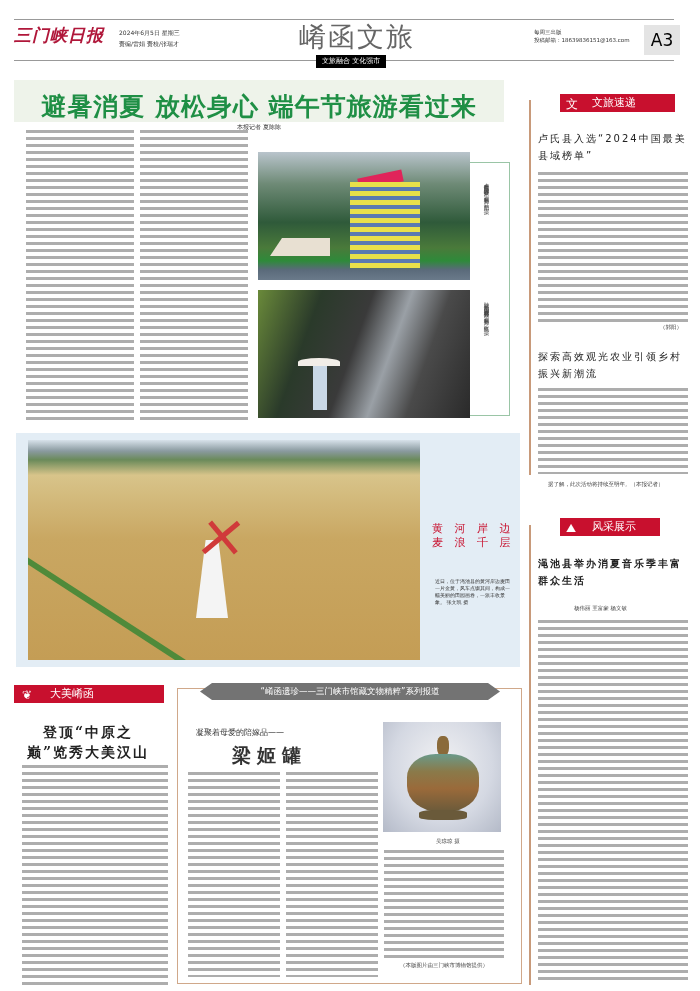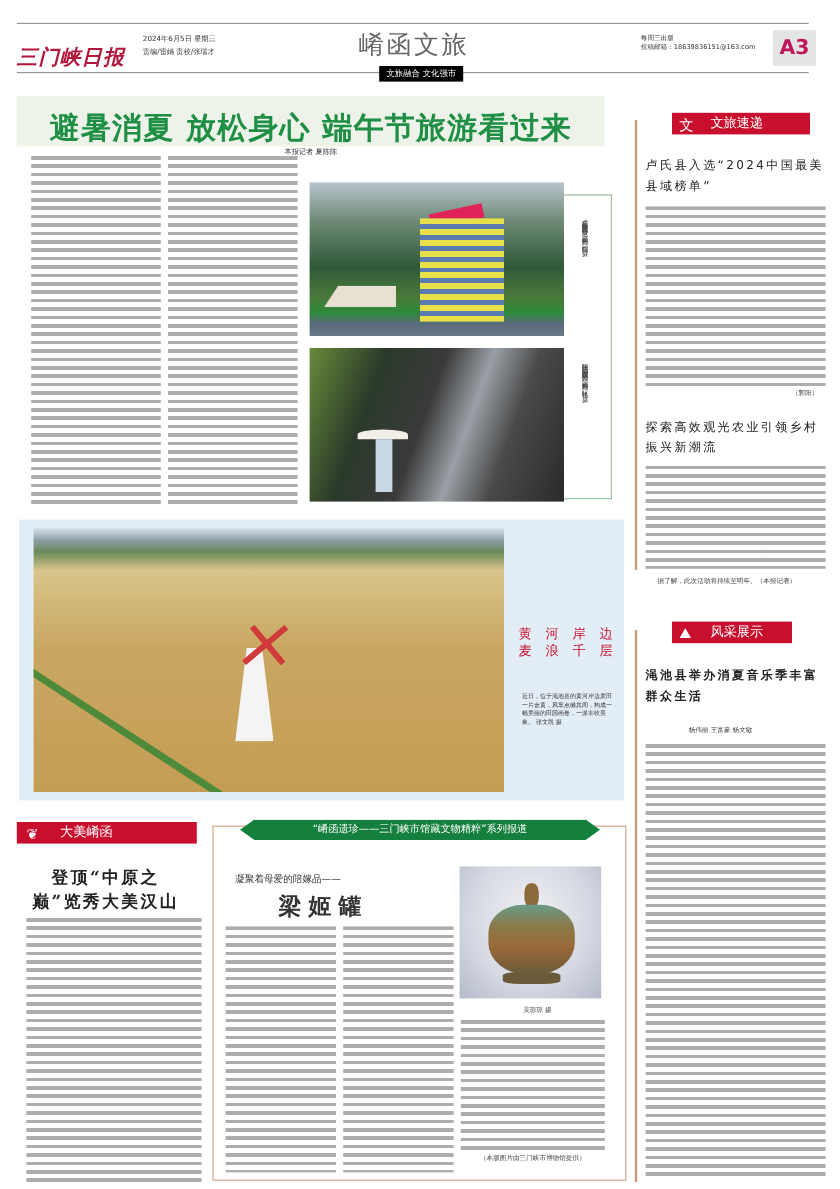--- a/index.html
+++ b/index.html
@@ -1,30 +1,30 @@
 <!DOCTYPE html>
 <html><head>
 <meta charset="utf-8">
 <style>
   * { box-sizing: border-box; margin: 0; padding: 0; }
   html, body { width: 700px; height: 991px; background: #fff; overflow: hidden; }
   body { font-family: "DejaVu Sans", sans-serif; color: #222; position: relative; }
 
   .masthead { position: absolute; left: 14px; top: 19px; width: 660px; height: 42px;
     border-top: 1px solid #999; border-bottom: 1px solid #999; }
-  .logo { position: absolute; left: 0; top: 16px; font-family: "DejaVu Serif", serif;
+  .logo { position: absolute; left: 0; top: 4px; font-family: "DejaVu Serif", serif;
     font-size: 17px; color: #b0173a; font-weight: bold; letter-spacing: 1px; font-style: italic; }
   .pubinfo { position: absolute; left: 105px; top: 7px; font-size: 6px; color: #333; line-height: 11px; }
   .section-title { position: absolute; left: 285px; top: 0px; font-family: "DejaVu Serif", serif;
-    font-size: 21px; color: #666; letter-spacing: 2px; line-height: 34px; }
+    font-size: 27px; color: #666; letter-spacing: 2px; line-height: 34px; }
   .section-tag { position: absolute; left: 302px; top: 35px; background: #000000; color: #fff;
     font-size: 7px; padding: 2px 6px; line-height: 9px; }
   .editor-info { position: absolute; left: 520px; top: 8px; font-size: 5.5px; color: #333; line-height: 8px; }
   .page-num { position: absolute; right: -6px; top: 5px; width: 36px; height: 30px; background: #e4e4e4;
-    font-size: 17px; font-weight: bold; color: #be185d; text-align: center; line-height: 30px; }
+    font-size: 17px; font-weight: normal; color: #000000; text-align: center; line-height: 30px; }
 
   .headline-box { position: absolute; left: 14px; top: 80px; width: 490px; height: 42px; background: #eef3ea; }
   .headline { text-align: center; font-family: "DejaVu Serif", serif; font-weight: bold;
     font-size: 25px; color: #1f8f45; line-height: 30px; padding-top: 12px; letter-spacing: 1px; }
   .byline-main { text-align: center; font-size: 6px; color: #333; line-height: 10px; }
 
   .textblock { position: absolute; background-image: repeating-linear-gradient(to bottom, #6a6a6a 0, #6a6a6a 3px, transparent 3px, transparent 7px);
     opacity: 0.55; }
 
   .photo { position: absolute; overflow: hidden; }
@@ -61,21 +61,21 @@
   .rail-title.bold { font-weight: bold; font-family: "DejaVu Serif", serif; }
   .byl { position: absolute; font-size: 5.5px; color: #444; }
 
   .dm-band { position: absolute; left: 14px; top: 685px; width: 150px; height: 18px; background: #c8102e; color: #fff;
     font-family: "DejaVu Serif", serif; font-size: 11px; line-height: 18px; padding-left: 36px; }
   .dm-band .emb { position: absolute; left: 8px; top: 1px; font-size: 12px; }
   .dm-title { position: absolute; left: 24px; top: 722px; font-family: "DejaVu Serif", serif; font-weight: bold;
     font-size: 14px; line-height: 20px; color: #222; letter-spacing: 2px; text-align: center; width: 128px; }
 
   .series-frame { position: absolute; left: 177px; top: 688px; width: 345px; height: 296px; border: 1px solid #d0a88a; }
-  .series-band { position: absolute; left: 200px; top: 683px; width: 300px; height: 17px; background: #15803d; color: #fff;
+  .series-band { position: absolute; left: 200px; top: 683px; width: 300px; height: 17px; background: #737373; color: #fff;
     font-size: 8.5px; line-height: 17px; text-align: center; clip-path: polygon(4% 0, 96% 0, 100% 50%, 96% 100%, 4% 100%, 0 50%); }
   .kicker { position: absolute; left: 196px; top: 727px; font-size: 8px; color: #333; }
   .relic-title { position: absolute; left: 232px; top: 743px; font-family: "DejaVu Serif", serif; font-weight: bold;
     font-size: 19px; color: #333; letter-spacing: 6px; }
   .ph-relic { left: 383px; top: 722px; width: 118px; height: 110px;
     background: radial-gradient(ellipse at 50% 40%, #f2f2f4 0%, #d4d8e2 60%, #b4bac8 100%); }
   .ph-relic .pot { position: absolute; left: 24px; top: 32px; width: 72px; height: 58px; border-radius: 40% 40% 45% 45%;
     background: linear-gradient(to bottom, #6a9a8a 0%, #8a7a4a 30%, #9a6a3a 60%, #6a5a3a 100%); }
   .ph-relic .knob { position: absolute; left: 54px; top: 14px; width: 12px; height: 20px; background: #8a6a3a; border-radius: 40%; }
   .ph-relic .base { position: absolute; left: 36px; top: 88px; width: 48px; height: 10px; background: #6a5a3a; border-radius: 30%; }

